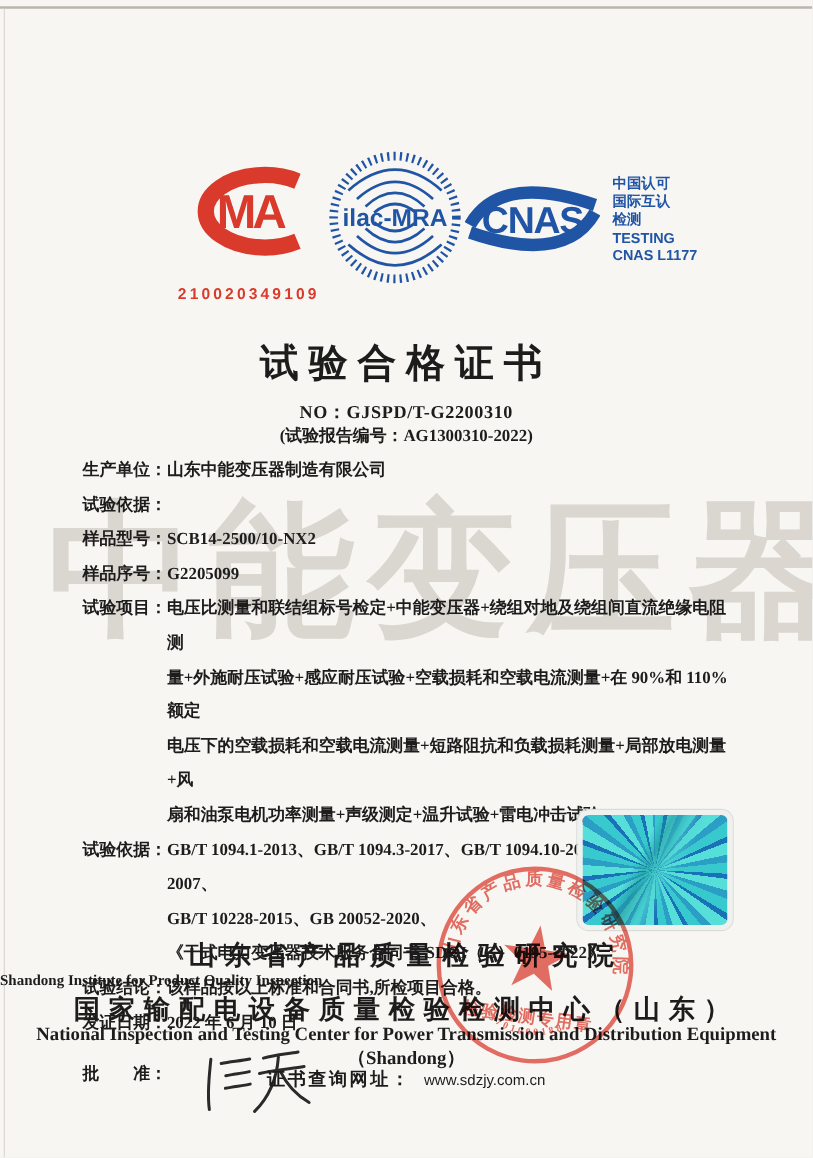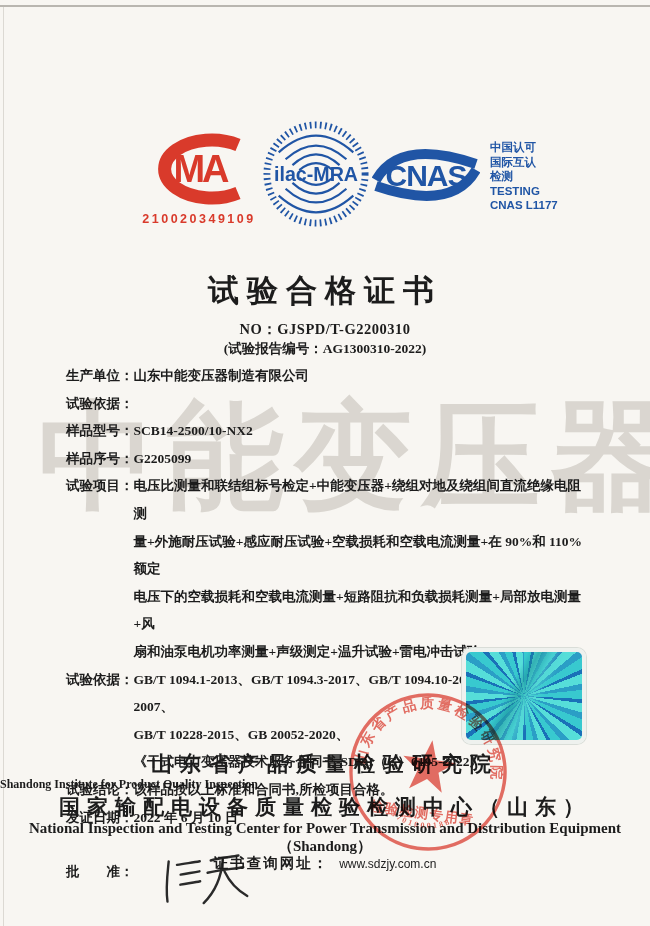--- a/index.html
+++ b/index.html
@@ -7,21 +7,21 @@
   .page{
     position:relative;width:650px;height:926px;margin:0 auto;
     background:#f8f6f2;overflow:hidden;color:#1c1c1c;
   }
   .edge-top{position:absolute;top:5px;left:0;width:100%;height:2px;background:#b9b6b0;}
   .edge-left{position:absolute;top:7px;left:3px;width:1px;height:919px;background:#dcd9d3;}
 
   
   .logos{position:absolute;top:118px;left:0;width:650px;height:120px;padding-left:28px;}
   .cma-block{position:absolute;left:138px;top:14px;width:122px;text-align:center;}
-  .cma-number{margin-top:2px;color:#d93a2b;font-weight:bold;font-size:12.5px;letter-spacing:2.5px;font-family:"Liberation Sans",sans-serif;}
+  .cma-number{margin-top:17px;color:#d93a2b;font-weight:bold;font-size:12.5px;letter-spacing:2.5px;font-family:"Liberation Sans",sans-serif;}
   .ilac-svg{position:absolute;left:262px;top:0;}
   .cnas-block{position:absolute;left:372px;top:20px;display:flex;gap:10px;}
   .cnas-side{color:#2055a5;font-weight:bold;font-family:"Liberation Sans",sans-serif;font-size:11.5px;line-height:14.5px;padding-top:2px;}
 
   
   .title{position:absolute;top:270px;left:0;width:100%;text-align:center;
     font-size:31px;font-weight:bold;letter-spacing:8px;}
   .cert-no{position:absolute;top:320px;left:0;width:100%;text-align:center;
     font-size:14.5px;font-weight:bold;letter-spacing:0.5px;}
   .report-no{position:absolute;top:340px;left:0;width:100%;text-align:center;
@@ -30,21 +30,21 @@
   
   .watermark{position:absolute;top:378px;left:38px;width:650px;overflow:hidden;
     font-size:118px;font-weight:600;letter-spacing:10px;color:#aaa49a;opacity:.38;
     white-space:nowrap;z-index:0;}
 
   
   .fields{position:absolute;top:362px;left:66px;width:526px;z-index:1;}
   .field-row{display:flex;align-items:flex-start;line-height:27.6px;font-size:13.5px;font-weight:bold;}
   .field-label{flex:0 0 62px;white-space:nowrap;}
   .field-lines{flex:1;}
-  .approval-row{display:flex;line-height:27.6px;font-size:13.5px;font-weight:bold;margin-top:28px;font-family:Liberation Mono, monospace;}
+  .approval-row{display:flex;line-height:27.6px;font-size:13.5px;font-weight:bold;margin-top:14px;}
   .sig-wrap{margin-left:14px;margin-top:-10px;}
 
   
   .holo{position:absolute;left:462px;top:648px;width:116px;height:88px;border-radius:9px;
     border:4px solid #eef1ee;box-shadow:0 0 0 1px #d9ddd8;z-index:2;
     background:repeating-conic-gradient(from 0deg at 50% 50%,
       #38c9cf 0deg 9deg,#1a71b8 9deg 13deg,#56ded9 13deg 22deg,#2b9ec6 22deg 28deg);}
   .holo::after{content:"";position:absolute;inset:0;border-radius:6px;
     background:linear-gradient(118deg,transparent 38%,rgba(23,140,150,.55) 45%,rgba(80,210,210,.6) 54%,transparent 62%);}
 

